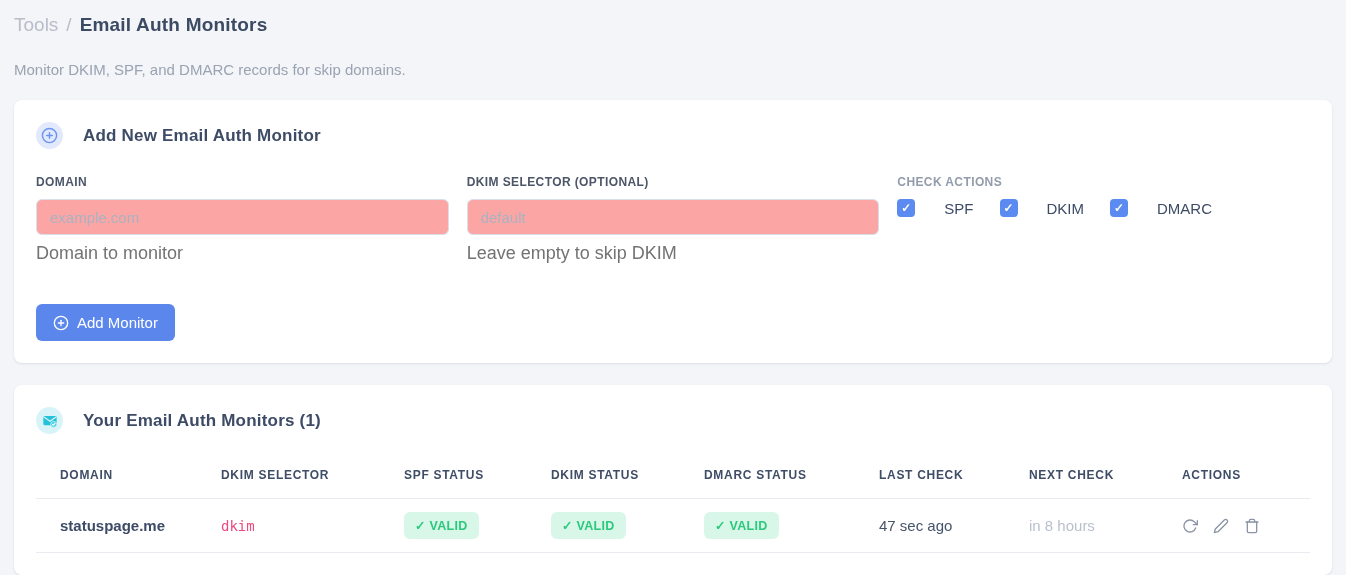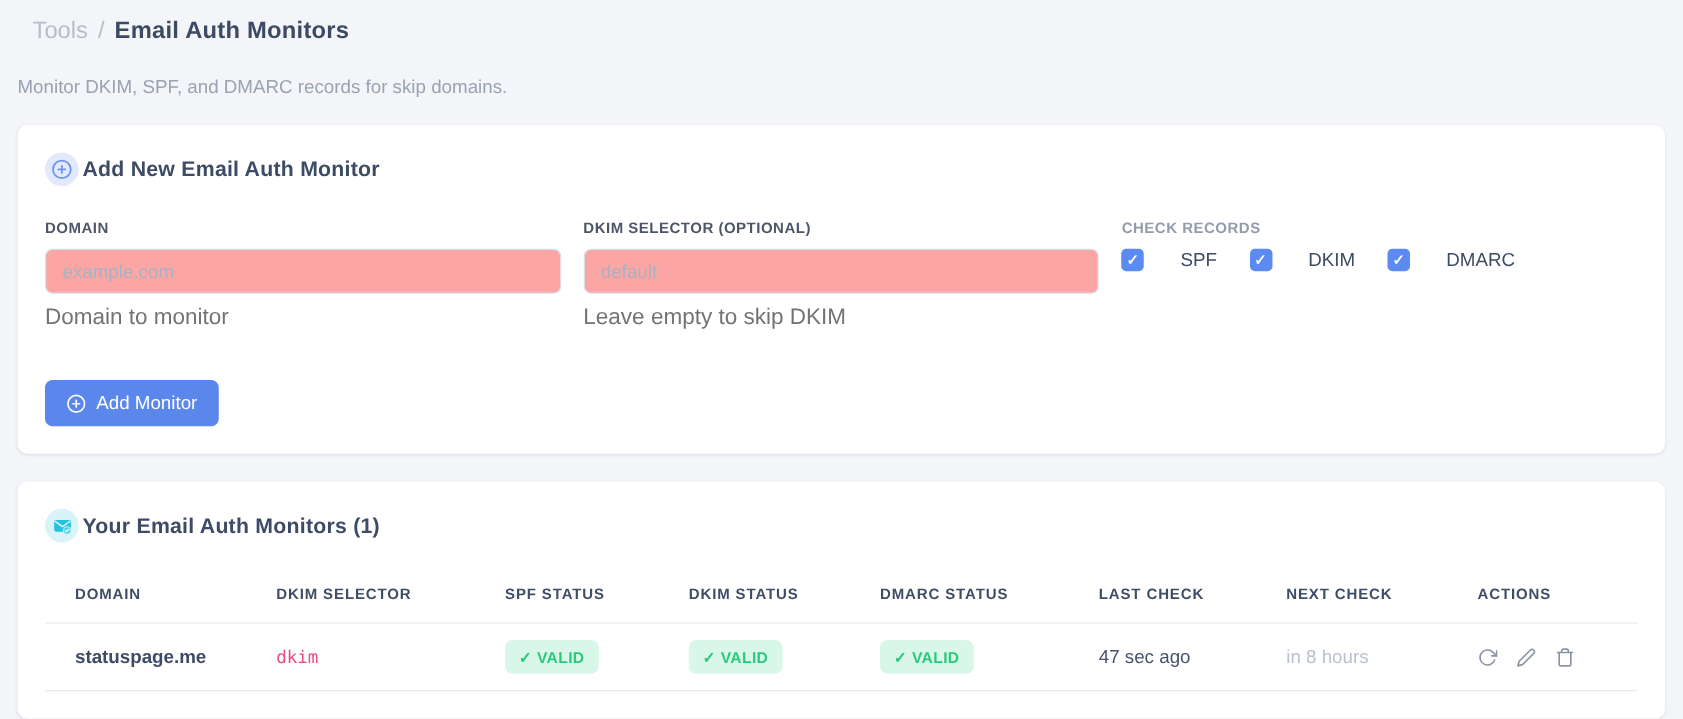--- a/index.html
+++ b/index.html
@@ -7,35 +7,35 @@
   body {
     background: #f3f5f8;
     font-family: "Liberation Sans", sans-serif;
     color: #3d4b66;
     overflow: hidden;
   }
   .page { padding: 10px 14px 0 14px; }
 
   
   .page-header { padding: 4px 0 0 0; }
-  .breadcrumb { font-size: 19px; display: flex; align-items: baseline; gap: 8px; margin-left: 12px; }
+  .breadcrumb { font-size: 19px; display: flex; align-items: baseline; gap: 8px; }
   .crumb-section { color: #b7bec9; font-weight: 400; }
   .crumb-sep { color: #b7bec9; font-weight: 400; }
   .crumb-page { color: #3c4a63; font-weight: 700; letter-spacing: 0.2px; }
   .page-subtitle { margin-top: 25px; font-size: 15px; color: #9aa3b2; }
 
   
   .card {
     background: #ffffff;
     border-radius: 8px;
     box-shadow: 0 1px 3px rgba(60,70,90,0.08), 0 1px 2px rgba(60,70,90,0.05);
     margin-top: 22px;
     padding: 22px;
   }
-  .card-header { display: flex; align-items: center; gap: 3px; }
+  .card-header { display: flex; align-items: center; gap: 20px; }
   .icon-circle {
     width: 27px; height: 27px; border-radius: 50%;
     display: flex; align-items: center; justify-content: center;
     flex: 0 0 auto;
   }
   .icon-circle.blue { background: #e2e9fc; }
   .icon-circle.cyan { background: #d9f4f8; }
   .card-title { font-size: 17px; font-weight: 700; color: #3d4b66; letter-spacing: 0.2px; }
 
   
@@ -154,21 +154,21 @@
         <div class="field-hint">Domain to monitor</div>
       </div>
 
       <div>
         <div class="field-label">DKIM SELECTOR (OPTIONAL)</div>
         <input type="text" class="text-input" placeholder="default" style="">
         <div class="field-hint">Leave empty to skip DKIM</div>
       </div>
 
       <div>
-        <div class="field-label muted">CHECK RECORDS</div>
+        <div class="field-label muted">CHECK ACTIONS</div>
         <div class="check-row">
           <div class="check-item">
             <div class="checkbox">✓</div>
             <span class="check-label">SPF</span>
           </div>
           <div class="check-item">
             <div class="checkbox">✓</div>
             <span class="check-label">DKIM</span>
           </div>
           <div class="check-item">

